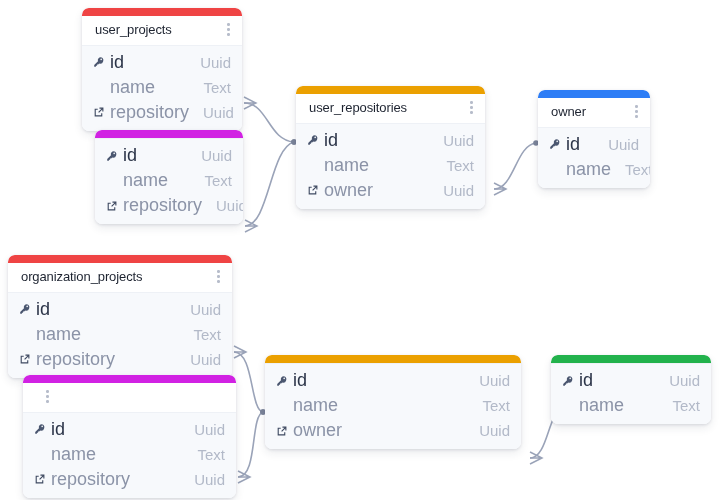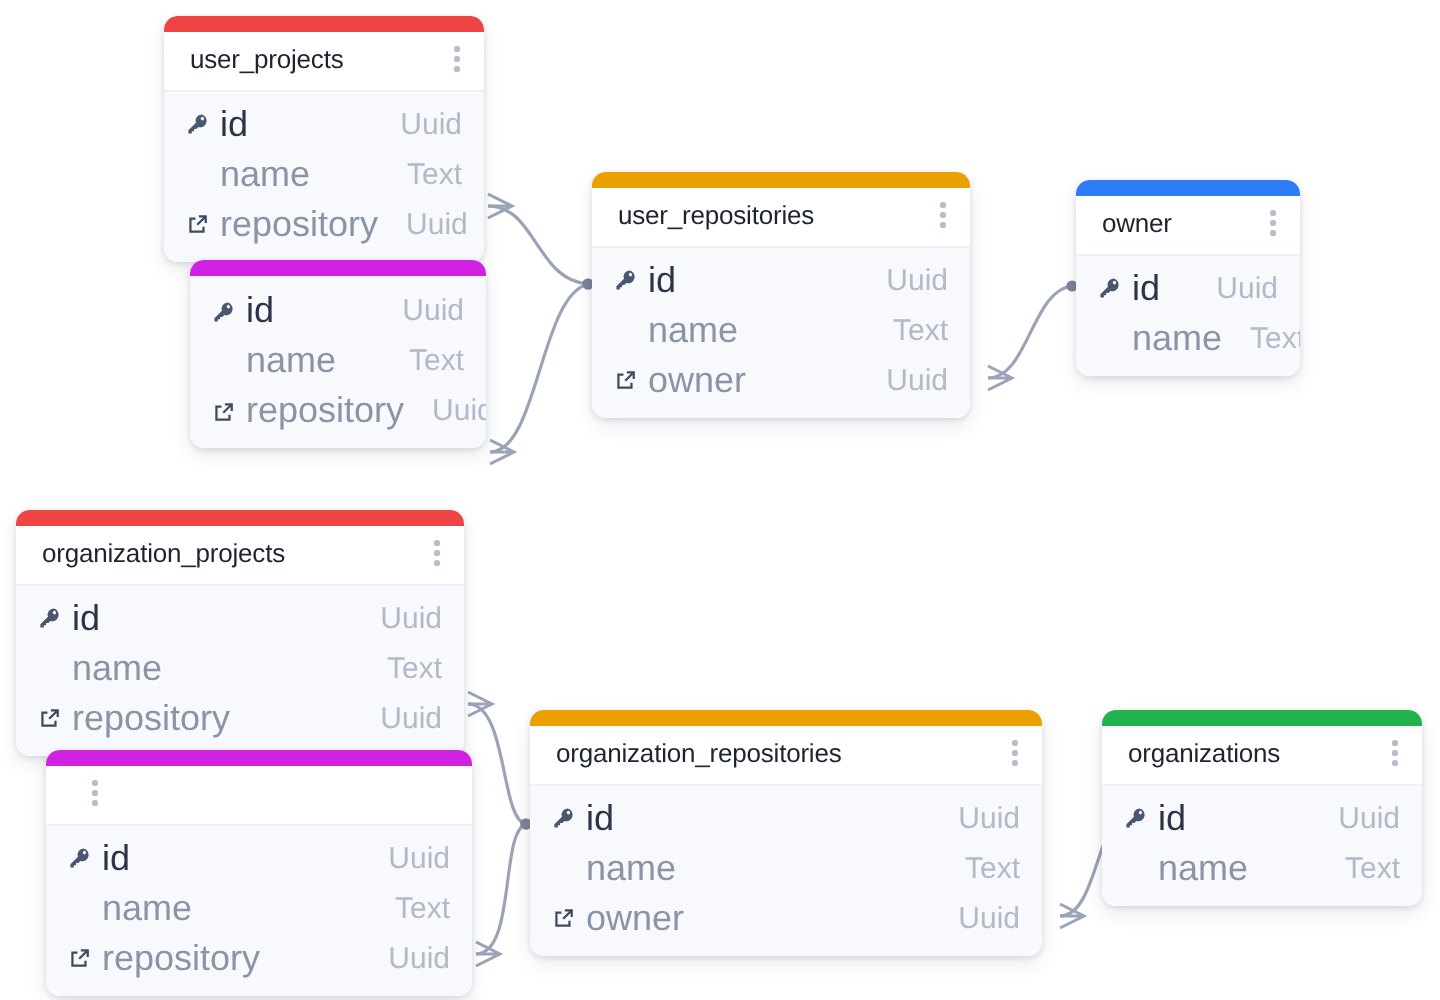--- a/index.html
+++ b/index.html
@@ -377,28 +377,20 @@
                 <path d="M8.6 2.1h5.3v5.3h-1.5V4.66l-4.4 4.4-1.06-1.06 4.4-4.4H8.6z" fill="#3f4a61"></path>
               </svg>
             </span>
             <span class="field-name">repository</span>
             <span class="field-type">Uuid</span>
           </div>
         </div>
       </div>
       <div class="table-card" style="left: 265px; top: 355px; width: 256px;">
         <div class="accent-bar" style="background: rgb(235, 160, 0);"></div>
-        <div class="card-header">
-          <div class="table-title">organization_repositories</div>
-          <div class="kebab-icon">
-            <i></i>
-            <i></i>
-            <i></i>
-          </div>
-        </div>
         <div class="card-body">
           <div class="field-row pk">
             <span class="field-icon">
               <svg class="ic" width="12" height="12" viewBox="0 0 16 16" aria-hidden="true">
                 <path d="M10.5 1.6a4.1 4.1 0 0 0-3.86 5.5L1.6 12.15v2.25h2.3v-1.5h1.5v-1.5h1.5l1.36-1.36a4.1 4.1 0 1 0 2.24-8.44zm1.3 3.55a1.12 1.12 0 1 1-1.58-1.58 1.12 1.12 0 0 1 1.58 1.58z" fill="#4b5770"></path>
               </svg>
             </span>
             <span class="field-name">id</span>
             <span class="field-type">Uuid</span>
           </div>
@@ -414,28 +406,20 @@
                 <path d="M8.6 2.1h5.3v5.3h-1.5V4.66l-4.4 4.4-1.06-1.06 4.4-4.4H8.6z" fill="#3f4a61"></path>
               </svg>
             </span>
             <span class="field-name">owner</span>
             <span class="field-type">Uuid</span>
           </div>
         </div>
       </div>
       <div class="table-card" style="left: 551px; top: 355px; width: 160px;">
         <div class="accent-bar" style="background: rgb(34, 178, 76);"></div>
-        <div class="card-header">
-          <div class="table-title">organizations</div>
-          <div class="kebab-icon">
-            <i></i>
-            <i></i>
-            <i></i>
-          </div>
-        </div>
         <div class="card-body">
           <div class="field-row pk">
             <span class="field-icon">
               <svg class="ic" width="12" height="12" viewBox="0 0 16 16" aria-hidden="true">
                 <path d="M10.5 1.6a4.1 4.1 0 0 0-3.86 5.5L1.6 12.15v2.25h2.3v-1.5h1.5v-1.5h1.5l1.36-1.36a4.1 4.1 0 1 0 2.24-8.44zm1.3 3.55a1.12 1.12 0 1 1-1.58-1.58 1.12 1.12 0 0 1 1.58 1.58z" fill="#4b5770"></path>
               </svg>
             </span>
             <span class="field-name">id</span>
             <span class="field-type">Uuid</span>
           </div>

